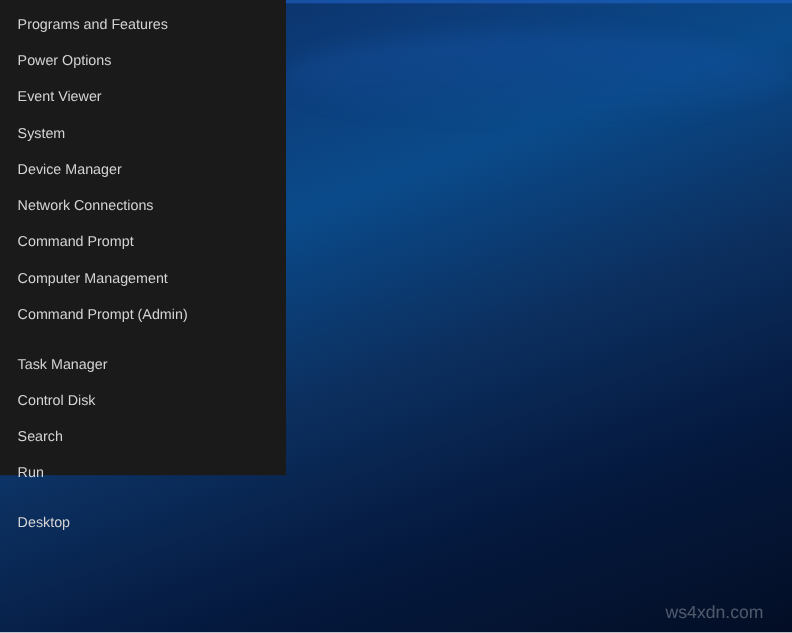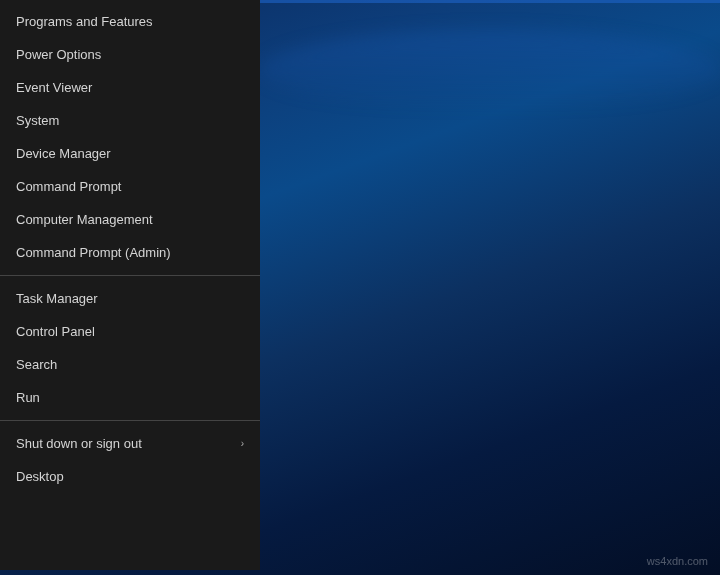--- a/index.html
+++ b/index.html
@@ -46,21 +46,21 @@
       right: 0;
       height: 3px;
       background: rgba(30, 100, 200, 0.6);
     }
 
     .context-menu {
       position: absolute;
       top: 0;
       left: 0;
       width: 260px;
-      height: 570px;
+      height: 432px;
       background-color: #1a1a1a;
       z-index: 10;
       display: flex;
       flex-direction: column;
       padding-top: 5px;
       padding-bottom: 5px;
     }
 
     .menu-item {
       display: flex;
@@ -84,23 +84,23 @@
     }
 
     .arrow-icon {
       font-size: 10px;
       color: #aaa;
     }
 
     .watermark {
       position: absolute;
       bottom: 8px;
-      right: 12px;
+      right: 26px;
       color: rgba(255,255,255,0.3);
-      font-size: 11px;
+      font-size: 16px;
       z-index: 5;
     }
   </style>
 </head>
 <body>
 
 <div class="desktop-bg"></div>
 
 <div class="context-menu">
     <div class="menu-item">
@@ -112,44 +112,43 @@
     <div class="menu-item">
       <span>Event Viewer</span>
     </div>
     <div class="menu-item">
       <span>System</span>
     </div>
     <div class="menu-item">
       <span>Device Manager</span>
     </div>
     <div class="menu-item">
+      <span>Network Connections</span>
+    </div>
+    <div class="menu-item">
       <span>Command Prompt</span>
     </div>
     <div class="menu-item">
       <span>Computer Management</span>
     </div>
     <div class="menu-item">
       <span>Command Prompt (Admin)</span>
     </div>
     <div class="menu-divider"></div>
     <div class="menu-item">
       <span>Task Manager</span>
     </div>
     <div class="menu-item">
-      <span>Control Panel</span>
+      <span>Control Disk</span>
     </div>
     <div class="menu-item">
       <span>Search</span>
     </div>
     <div class="menu-item">
       <span>Run</span>
     </div>
     <div class="menu-divider"></div>
-    <div class="menu-item has-arrow">
-      <span>Shut down or sign out</span>
-      <span class="arrow-icon">›</span>
-    </div>
     <div class="menu-item">
       <span>Desktop</span>
     </div>
   </div>
 
 <div class="watermark">ws4xdn.com</div>
 
 </body></html>

